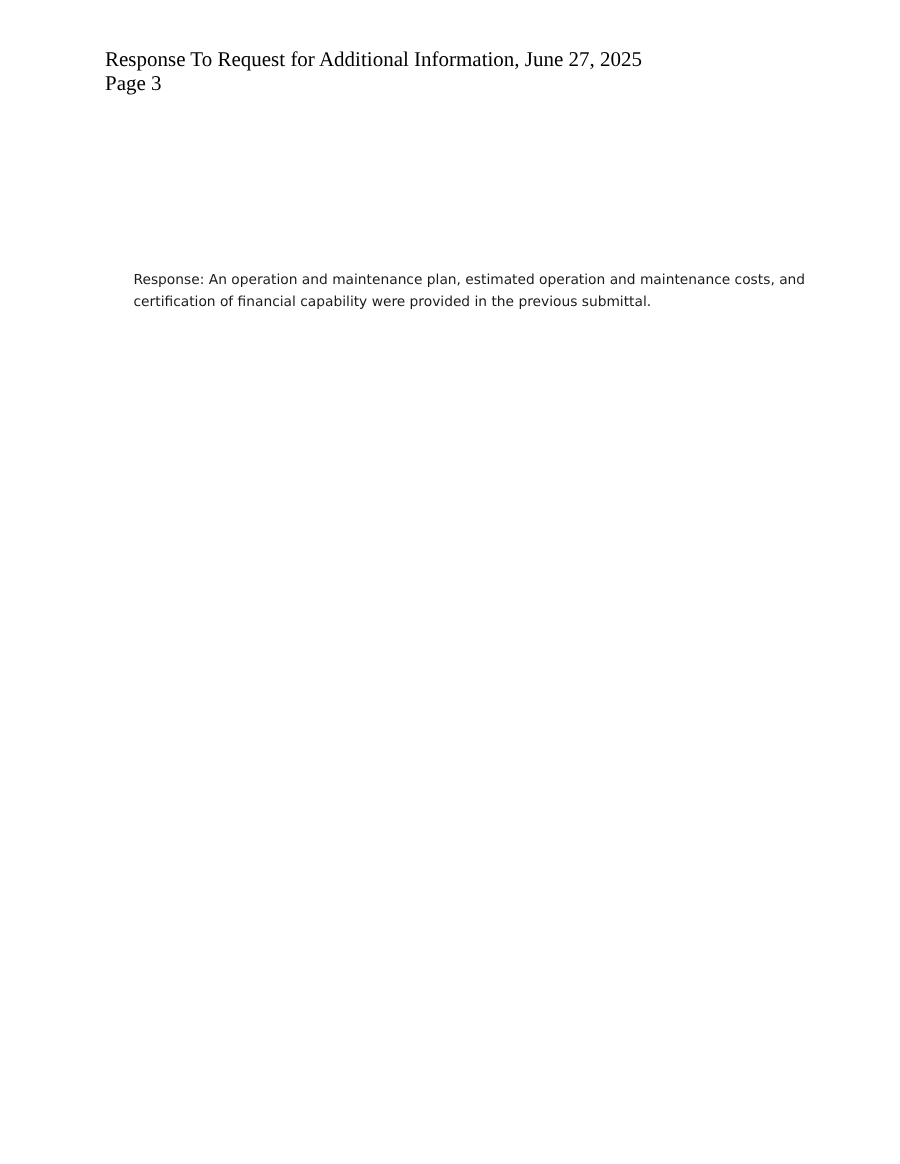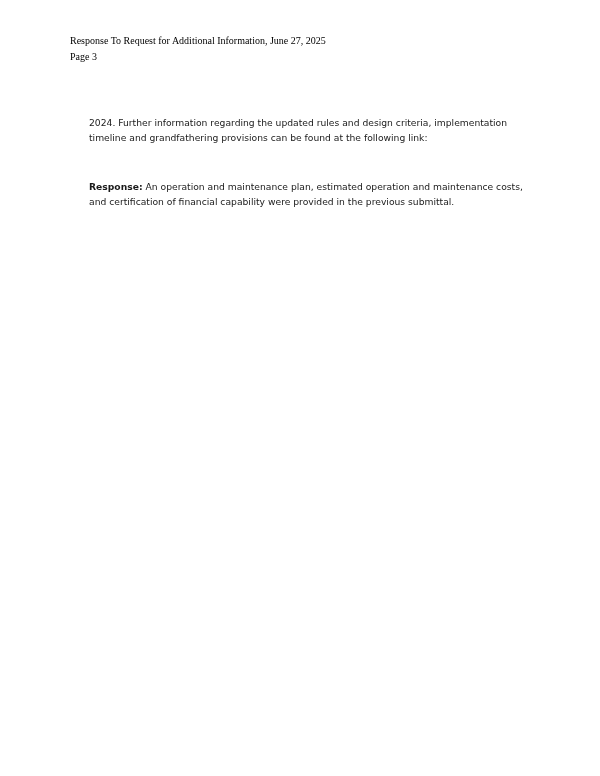--- a/index.html
+++ b/index.html
@@ -25,21 +25,21 @@
     box-sizing: border-box;
   }
   .header-block {
     position: absolute;
     left: 70px;
     top: 33px;
     width: 480px;
   }
   .header-line {
     font-family: "Liberation Serif", serif;
-    font-size: 10px;
+    font-size: 14px;
     line-height: 16.2px;
     color: #000000;
     white-space: pre;
   }
   .body-block {
     position: absolute;
     left: 89px;
     top: 116px;
     width: 452px;
   }
@@ -61,35 +61,34 @@
     position: absolute;
     left: 89px;
     top: 180px;
     width: 452px;
     font-family: "DejaVu Sans", sans-serif;
     font-size: 9.2px;
     line-height: 14.6px;
     color: #1a1a1a;
   }
   .response-label {
-    font-weight: bold;
+    font-weight: normal;
   }
 </style>
 </head>
 <body>
 
 <div class="page">
 
   <div class="header-block">
     <div class="header-line">Response To Request for Additional Information, June 27, 2025</div>
     <div class="header-line">Page 3</div>
   </div>
 
   <div class="body-block">
-    <p class="para link-para">2024. Further information regarding the updated rules and design criteria, implementation timeline and grandfathering provisions can be found at the following link:</p>
   </div>
 
   <div class="response-para">
     <span class="response-label">Response:</span>
     <span>  An operation and maintenance plan, estimated operation and maintenance costs, and certification of financial capability were provided in the previous submittal.</span>
   </div>
 
 </div>
 
 </body></html>

